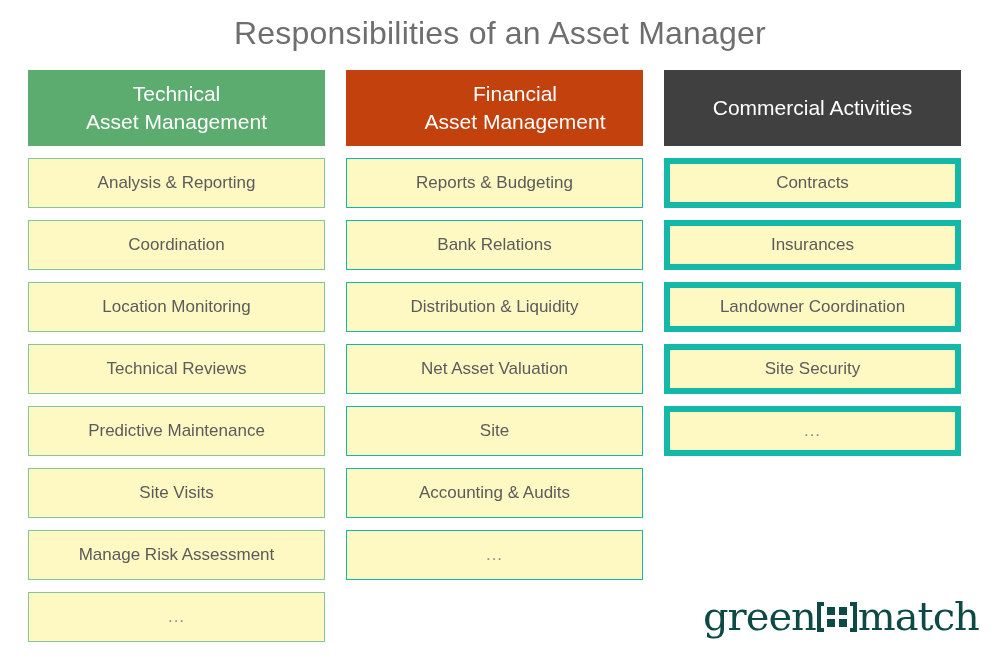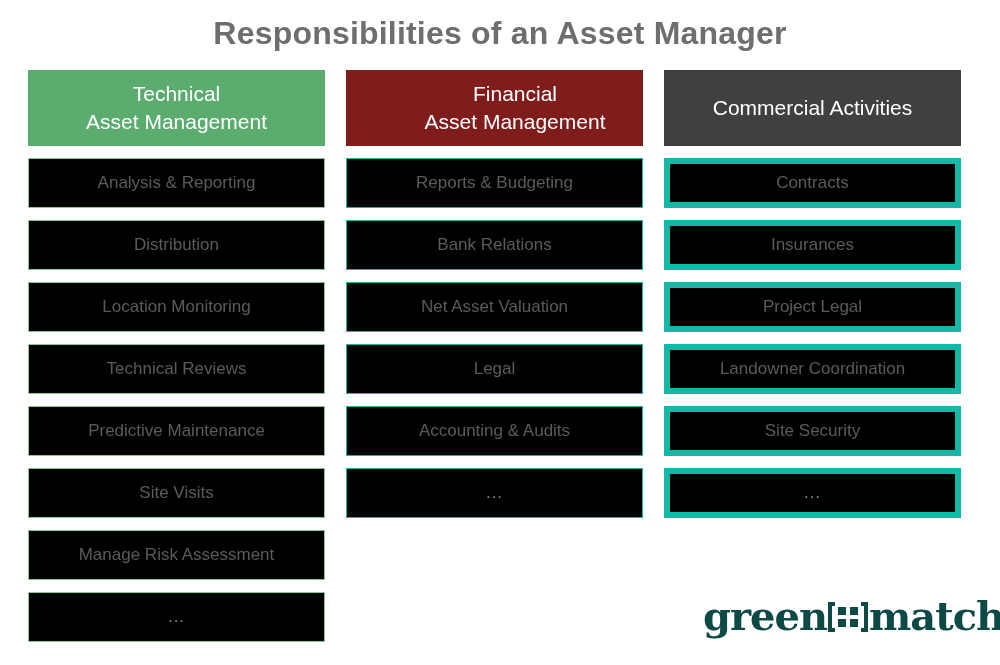--- a/index.html
+++ b/index.html
@@ -18,21 +18,21 @@
   }
 
   
   .page-title {
     position: absolute;
     top: 12px;
     left: 0;
     width: 1000px;
     text-align: center;
     font-size: 32px;
-    font-weight: 700;
+    font-weight: 400;
     color: #6e6e6e;
     letter-spacing: 0.2px;
     line-height: 42px;
     white-space: nowrap;
   }
 
   
   .columns {
     position: absolute;
     top: 70px;
@@ -56,28 +56,28 @@
     justify-content: center;
     text-align: center;
     color: #ffffff;
     font-size: 21px;
     font-weight: 400;
     line-height: 28px;
     padding: 0 6px;
     white-space: pre-line;
   }
   .col-header.green   { background: #5cab6f; }
-  .col-header.teal    { background: #7f1d1d; padding-left: 47px; }
+  .col-header.teal    { background: #c2410c; padding-left: 47px; }
   .col-header.blue    { background: #404040; }
 
   
   .items { margin-top: 12px; display: flex; flex-direction: column; gap: 12px; }
   .item {
     height: 50px;
-    background: #000000;
+    background: #fef9c3;
     display: flex;
     align-items: center;
     justify-content: center;
     text-align: center;
     font-size: 17px;
     color: #5b5b5b;
     padding: 0 8px;
     line-height: 22px;
   }
   .item.green { border: 1px solid #86c49a; }
@@ -93,21 +93,21 @@
     width: 258px;
     height: 48px;
     display: flex;
     align-items: center;
     justify-content: flex-start;
     color: #0d4a45;
   }
   .logo-text {
     font-family: "DejaVu Serif", serif;
     font-size: 40px;
-    font-weight: 700;
+    font-weight: 400;
     letter-spacing: -1px;
     line-height: 40px;
     color: #0d4a45;
   }
   .logo-mark {
     display: inline-flex;
     align-items: center;
     margin: 0 1px;
     position: relative;
     top: 1px;
@@ -135,49 +135,49 @@
 
   <div class="page-title">Responsibilities of an Asset Manager</div>
 
   <div class="columns">
 
     <div class="column">
       <div class="col-header green">Technical
 Asset Management</div>
       <div class="items">
         <div class="item green">Analysis &amp; Reporting</div>
-        <div class="item green">Distribution</div>
+        <div class="item green">Coordination</div>
         <div class="item green">Location Monitoring</div>
         <div class="item green">Technical Reviews</div>
         <div class="item green">Predictive Maintenance</div>
         <div class="item green">Site Visits</div>
         <div class="item green">Manage Risk Assessment</div>
         <div class="item green ellipsis">...</div>
       </div>
     </div>
 
     <div class="column">
       <div class="col-header teal">Financial
 Asset Management</div>
       <div class="items">
         <div class="item teal">Reports &amp; Budgeting</div>
         <div class="item teal">Bank Relations</div>
+        <div class="item teal">Distribution &amp; Liquidity</div>
         <div class="item teal">Net Asset Valuation</div>
-        <div class="item teal">Legal</div>
+        <div class="item teal">Site</div>
         <div class="item teal">Accounting &amp; Audits</div>
         <div class="item teal ellipsis">...</div>
       </div>
     </div>
 
     <div class="column">
       <div class="col-header blue">Commercial Activities</div>
       <div class="items">
         <div class="item blue">Contracts</div>
         <div class="item blue">Insurances</div>
-        <div class="item blue">Project Legal</div>
         <div class="item blue">Landowner Coordination</div>
         <div class="item blue">Site Security</div>
         <div class="item blue ellipsis">...</div>
       </div>
     </div>
 
   </div>
 
   <div class="logo">
     <span class="logo-text">green</span>

